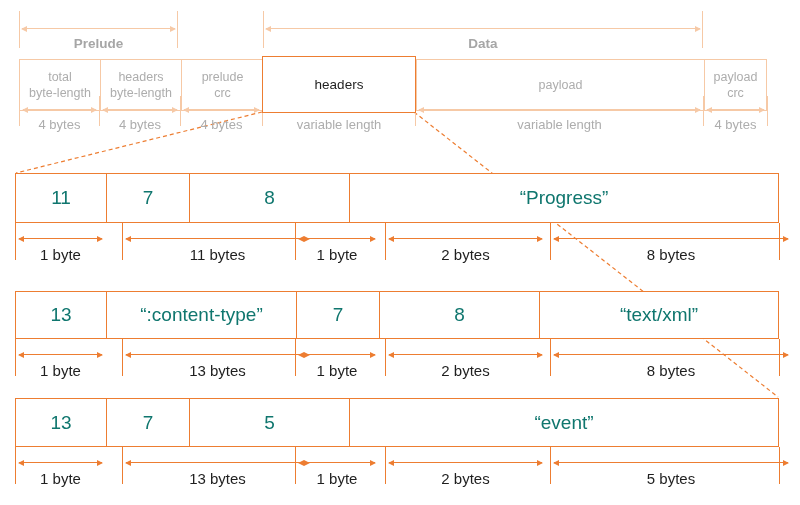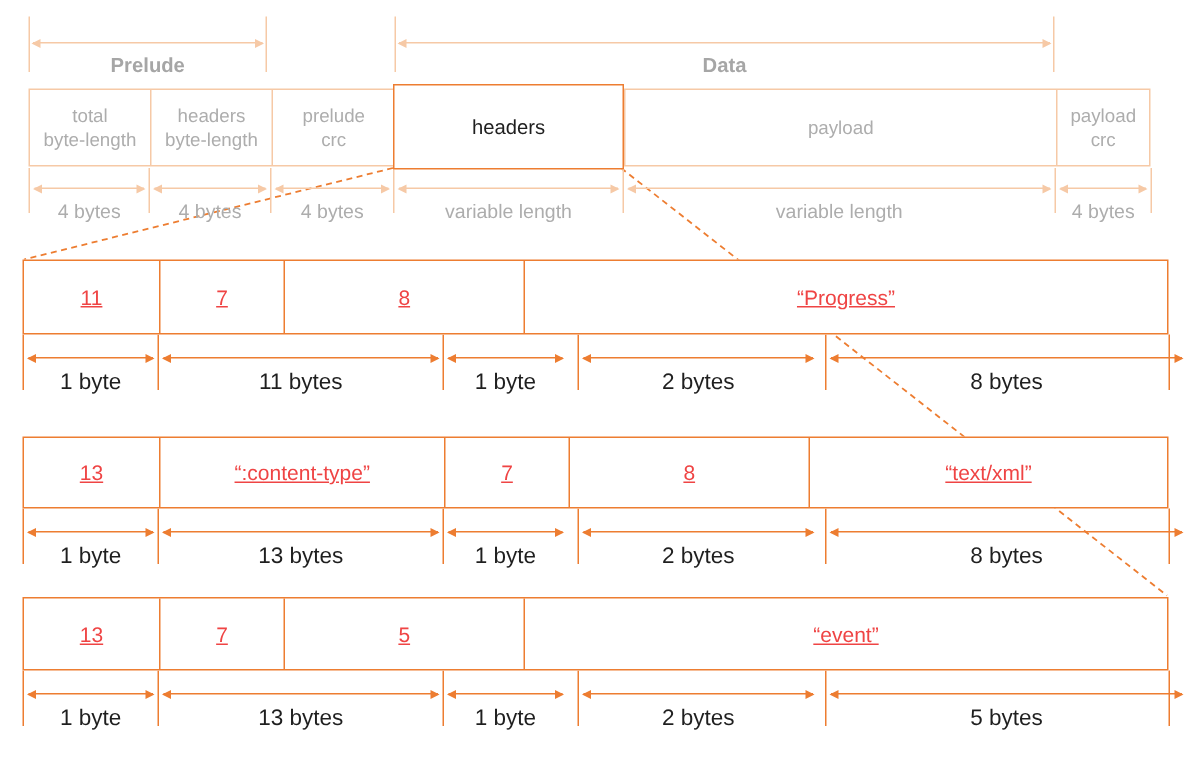--- a/index.html
+++ b/index.html
@@ -31,21 +31,21 @@
   
   .dim{position:absolute;border-left:1px solid var(--c);z-index:1;}
   .dim.cap{width:0;}
   .dim .arr{position:absolute;left:3px;right:3px;border-top:1px solid var(--c);}
   .dim .arr::before{content:"";position:absolute;left:-1px;top:-3.5px;width:0;height:0;
     border-top:3px solid transparent;border-bottom:3px solid transparent;border-right:6px solid var(--c);}
   .dim .arr::after{content:"";position:absolute;right:-1px;top:-3.5px;width:0;height:0;
     border-top:3px solid transparent;border-bottom:3px solid transparent;border-left:6px solid var(--c);}
   .dim .lbl{position:absolute;left:-25px;right:-25px;text-align:center;}
 
-  .dim.light{--c:#F6C9A6;top:112px;height:30px;}
+  .dim.light{--c:#F6C9A6;top:96px;height:30px;}
   .dim.light .arr{top:13px;}
   .dim.light .lbl{top:21px;font-size:13px;color:#ADADAD;}
 
   .dim.dark{--c:#ED7D31;height:37px;}
   .dim.dark .arr{top:15px;}
   .dim.dark .lbl{top:23px;font-size:15px;color:#1F1F1F;}
 
   
   .span-arrow{position:absolute;top:11px;height:37px;--c:#F6C9A6;
     border-left:1px solid var(--c);border-right:1px solid var(--c);z-index:1;}
@@ -57,28 +57,28 @@
   .span-arrow .glbl{position:absolute;left:0;right:0;top:25px;text-align:center;
     font-size:13.5px;font-weight:bold;color:#A6A6A6;}
 
   
   .hrow{
     position:absolute;left:15px;width:764px;background:#fff;
     border:1.5px solid #ED7D31;display:flex;z-index:2;
   }
   .hrow .cell{
     display:flex;align-items:center;justify-content:center;
-    font-size:14px;color:#ef4444;border-left:1.5px solid #ED7D31;white-space:nowrap;text-decoration:underline;
+    font-size:19px;color:#0f766e;border-left:1.5px solid #ED7D31;white-space:nowrap;
   }
   .hrow .cell:first-child{border-left:none;}
   .w0{width:90px;flex:none;} .w1{width:190px;flex:none;} .w2{width:83px;flex:none;}
   .w3{width:160px;flex:none;} .w4{flex:1;}
 
   
-  .c0{left:15px;width:90px;} .c1{left:105px;width:190px;} .c2{left:295px;width:83px;}
+  .c0{left:15px;width:90px;} .c1{left:122px;width:190px;} .c2{left:295px;width:83px;}
   .c3{left:385px;width:160px;} .c4{left:538px;width:241px;margin-left:12px;} .c5{left:779px;}
   
   .t0{left:19px;width:80px;} .t1{left:99px;width:81px;} .t2{left:180px;width:82px;}
   .t3{left:262px;width:153px;} .t4{left:415px;width:288px;} .t5{left:703px;width:64px;} .t6{left:767px;}
 </style>
 </head>
 <body>
 
 <div class="canvas">
 

